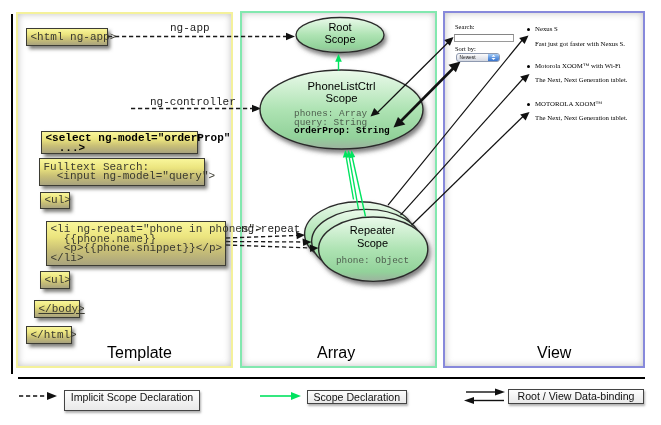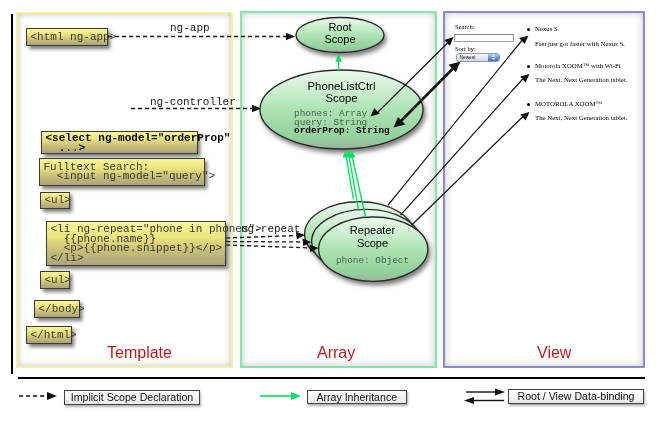--- a/index.html
+++ b/index.html
@@ -1,19 +1,19 @@
 <!DOCTYPE html>
 <html><head>
 <meta charset="utf-8">
 <style>
   html,body{margin:0;padding:0;background:#fff;}
   #stage{position:relative;width:661px;height:425px;background:#fff;overflow:hidden;
          font-family:"Liberation Sans",sans-serif;}
   .col{position:absolute;background:#fff;box-sizing:border-box;box-shadow:inset 0 0 7px rgba(120,120,120,.45);}
-  .collabel{position:absolute;font-size:16px;color:#b91c1c;}
+  .collabel{position:absolute;font-size:16px;color:#000000;}
   .code{position:absolute;border:1px solid #3c3c34;box-sizing:border-box;
         background:linear-gradient(180deg,#f9f69a 0%,#ebe47e 35%,#c9c076 65%,#a9a37e 100%);
         box-shadow:2.5px 3px 3.5px rgba(60,60,55,.68);
         font-family:"Liberation Mono",monospace;font-size:11px;line-height:9.7px;
         color:#3a3a30;white-space:pre;}
   .mlabel{position:absolute;font-family:"Liberation Mono",monospace;font-size:11px;color:#222;}
   svg{position:absolute;left:0;top:0;}
   .ser{font-family:"Liberation Serif",serif;color:#000;position:absolute;}
   .legbox{position:absolute;box-sizing:border-box;border:1.5px solid #444;background:linear-gradient(180deg,#fdfdfd,#e9e9e9);
           box-shadow:1px 2px 2px rgba(100,100,100,.5);font-size:10.6px;color:#111;
@@ -128,21 +128,21 @@
   <div class="code" style="left:41px;top:131px;width:157px;height:23px;padding:2px 0 0 3.5px;font-weight:bold;color:#000;">&lt;select ng-model="orderProp"
   ...&gt;</div>
   <div class="code" style="left:39px;top:158px;width:166px;height:28px;padding:3.5px 0 0 3.5px;">Fulltext Search:
   &lt;input ng-model="query"&gt;</div>
   <div class="code" style="left:40px;top:192px;width:30px;height:17px;padding:3px 0 0 3.5px;">&lt;ul&gt;</div>
   <div class="code" style="left:46px;top:221px;width:180px;height:45px;padding:3px 0 0 3.5px;">&lt;li ng-repeat="phone in phones"&gt;
   {{phone.name}}
   &lt;p&gt;{{phone.snippet}}&lt;/p&gt;
 &lt;/li&gt;</div>
   <div class="code" style="left:40px;top:271px;width:30px;height:18px;padding:3.5px 0 0 3.5px;">&lt;ul&gt;</div>
-  <div class="code" style="left:34px;top:300px;width:46px;height:18px;padding:3.5px 0 0 3.5px;">&lt;/body&gt;</div>
+  <div class="code" style="left:34px;top:300px;width:46px;height:18px;padding:3.5px 0 0 3.5px;text-decoration:underline;">&lt;/body&gt;</div>
   <div class="code" style="left:26px;top:326px;width:46px;height:18px;padding:3.5px 0 0 3.5px;">&lt;/html&gt;</div>
 
   <div class="mlabel" style="left:170px;top:22px;">ng-app</div>
   <div class="mlabel" style="left:150px;top:96px;">ng-controller</div>
   <div class="mlabel" style="left:241px;top:223px;">ng-repeat</div>
 
   <div class="collabel" style="left:107px;top:344px;">Template</div>
   <div class="collabel" style="left:317px;top:344px;">Array</div>
   <div class="collabel" style="left:537px;top:344px;">View</div>
 
@@ -172,17 +172,17 @@
   <svg width="661" height="425" viewBox="0 0 661 425" style="pointer-events:none;">
     <path d="M19,396 L48,396" stroke="#111" stroke-width="1.3" stroke-dasharray="4.2,2.8" fill="none"></path>
     <polygon points="57,396 47,392 47,400" fill="#111"></polygon>
     <path d="M260,396 L292,396" stroke="#00e35f" stroke-width="1.6" fill="none"></path>
     <polygon points="301,396 291,392 291,400" fill="#00e35f"></polygon>
     <path d="M466,392 L496,392" stroke="#111" stroke-width="1.4" fill="none"></path>
     <polygon points="505,392 495,388.5 495,395.5" fill="#111"></polygon>
     <path d="M473,400.5 L504,400.5" stroke="#111" stroke-width="1.4" fill="none"></path>
     <polygon points="464,400.5 474,397 474,404" fill="#111"></polygon>
   </svg>
-  <div class="legbox" style="left:64px;top:389.5px;width:136px;height:15px;line-height:12px;">Implicit Scope Declaration</div>
-  <div class="legbox" style="left:307px;top:390px;width:99.5px;height:13.5px;line-height:12px;">Array Inheritance</div>
+  <div class="legbox" style="left:64px;top:389.5px;width:136px;height:21px;line-height:12px;">Implicit Scope Declaration</div>
+  <div class="legbox" style="left:307px;top:390px;width:99.5px;height:13.5px;line-height:12px;">Scope Declaration</div>
   <div class="legbox" style="left:508px;top:388.5px;width:136px;height:15px;line-height:13px;">Root / View Data-binding</div>
 
 </div>
 
 </body></html>

